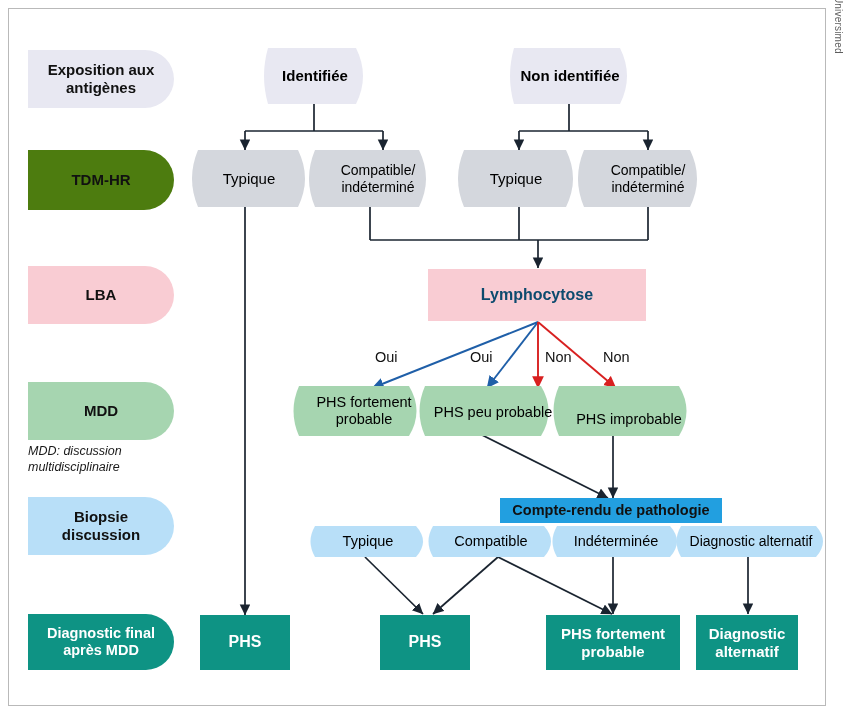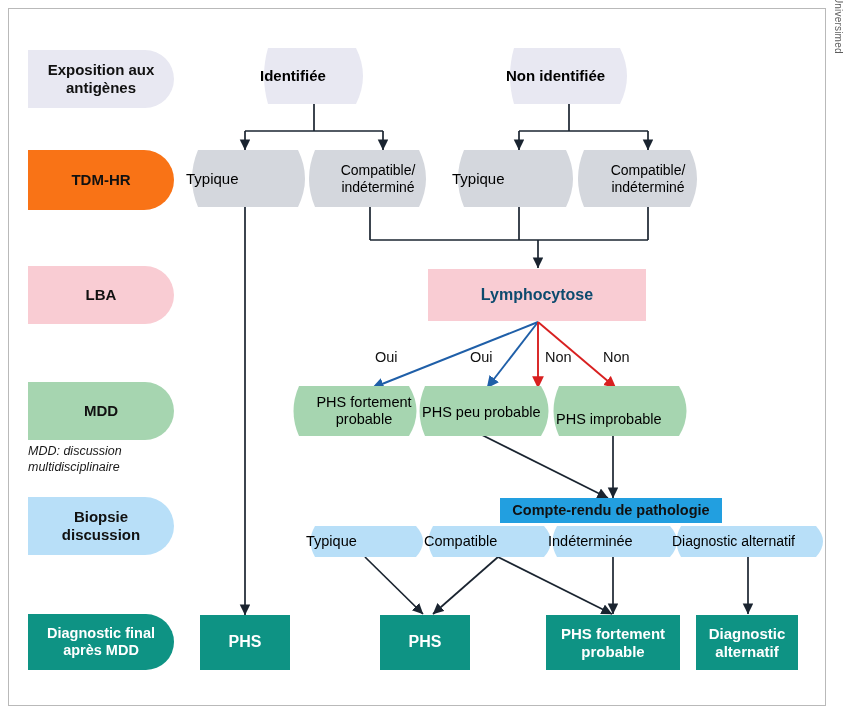--- a/index.html
+++ b/index.html
@@ -57,30 +57,30 @@
     border-radius:0 44px 44px 0;
     font-weight:bold;
   }
 
   .ribbon-wrap{position:absolute;z-index:3;}
   .ribbon-wrap svg{position:absolute;left:0;top:0;overflow:visible;}
   .ribbon-wrap .rtext{
     position:absolute;
     left:0; top:0;
     width:100%; height:100%;
-    display:flex;align-items:center;justify-content:flex-start;
+    display:flex;align-items:center;justify-content:center;
     text-align:center;line-height:1.16;
     pointer-events:none;
   }
 
   
   .rect{border-radius:0;}
 
   .t-exposition{background:#e8e8f2;color:#111;}
-  .t-tdm{background:#f97316;color:#111;}
+  .t-tdm{background:#4d7c0f;color:#111;}
   .t-lba{background:#f9ccd3;color:#111;}
   .t-mdd{background:#a6d5b0;color:#111;}
   .t-biopsie{background:#b8dff8;color:#111;}
   .t-final{background:#0e9384;color:#ffffff;}
   .t-lympho{background:#f9ccd3;color:#0c4a6e;}
   .t-path{background:#229fe0;color:#111;}
 
   
   #wires{position:absolute;left:0;top:0;width:854px;height:716px;z-index:2;}
 

